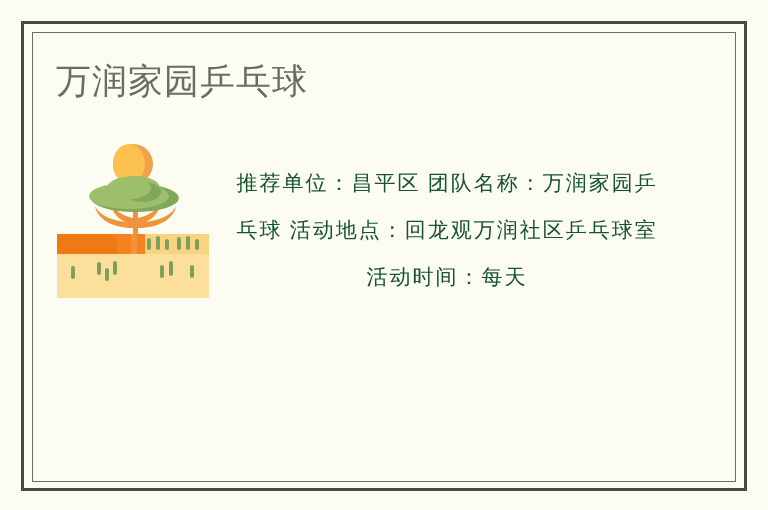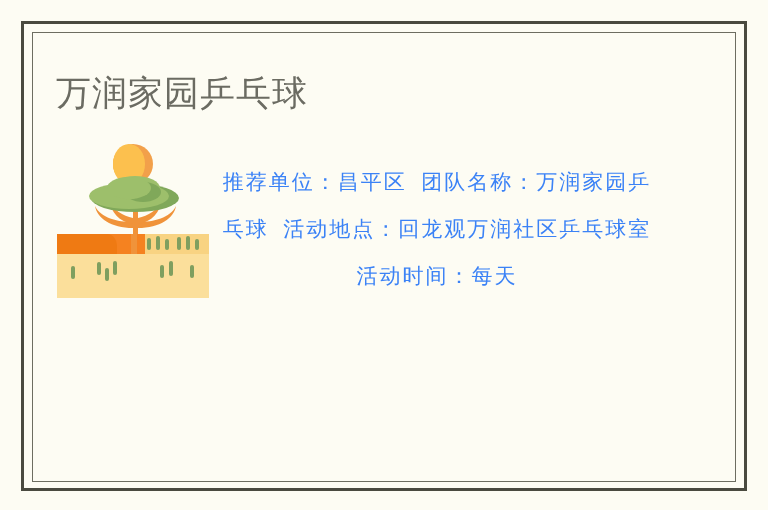--- a/index.html
+++ b/index.html
@@ -49,21 +49,21 @@
     left: 32px;
     top: 32px;
     width: 704px;
     height: 450px;
     box-sizing: border-box;
   }
 
   .title {
     position: absolute;
     left: 24px;
-    top: 40px;
+    top: 28px;
     font-family: "Liberation Sans", sans-serif;
     font-size: 35px;
     line-height: 42px;
     color: #6b6b62;
     letter-spacing: 1px;
     white-space: nowrap;
   }
 
   
   .illustration {
@@ -75,27 +75,27 @@
   }
   .illustration svg {
     display: block;
     width: 152px;
     height: 162px;
   }
 
   
   .body-text {
     position: absolute;
-    left: 190px;
+    left: 200px;
     top: 128px;
     width: 430px;
-    font-family: Liberation Mono, monospace;
+    font-family: Liberation Serif, serif;
     font-size: 21px;
     line-height: 47px;
-    color: #3b82f6;
+    color: #14532d;
     letter-spacing: 2px;
     text-align: center;
     word-break: break-all;
   }
   .body-text .seg {
     white-space: normal;
   }
 </style>
 </head>
 <body>

